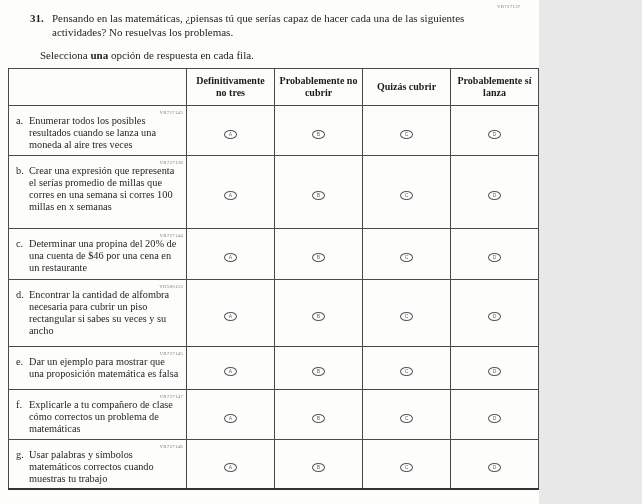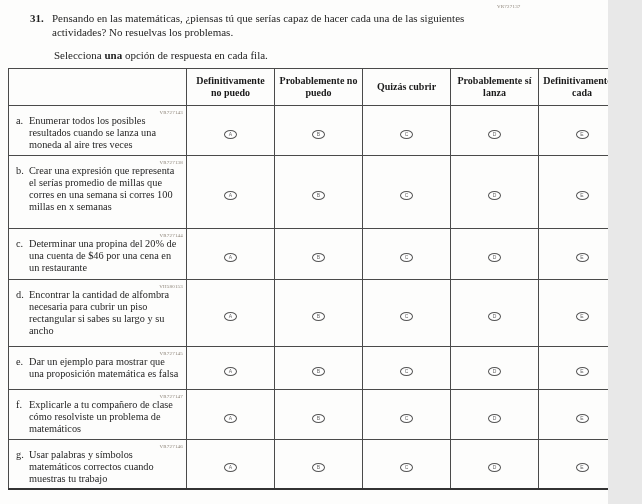--- a/index.html
+++ b/index.html
@@ -1,18 +1,18 @@
 <!DOCTYPE html>
 <html><head>
 <meta charset="utf-8">
 <style>
   html,body{margin:0;padding:0;background:#e8e8e8;}
   .page{
     position:relative;
-    width:608px;height:504px;
+    width:539px;height:504px;
     background:#fdfdfc;
     font-family:"Liberation Serif","DejaVu Serif",serif;
     color:#1e1e1e;
     overflow:hidden;
   }
   .scan-edge-right{
     position:absolute;left:635px;top:0;width:2px;height:504px;
     background:#3c3c3c;
   }
   .form-code{
@@ -21,21 +21,21 @@
     font-family:"Liberation Serif","DejaVu Serif",serif;
   }
   .form-code.top{left:497px;top:4px;}
   .question{
     position:absolute;left:30px;top:11px;width:470px;
     font-size:11px;line-height:14px;
   }
   .qrow{display:flex;}
   .qnum{font-weight:bold;width:22px;flex:0 0 22px;}
   .qtext{flex:1;}
-  .instruction{margin:9px 0 0 24px;}
+  .instruction{margin:9px 0 0 10px;}
   .b{font-weight:bold;}
 
   table.survey{
     position:absolute;left:8px;top:68px;
     border-collapse:collapse;table-layout:fixed;
     width:617px;
   }
   table.survey, table.survey td, table.survey th{
     border:1px solid #4a4a4a;
   }
@@ -91,22 +91,22 @@
       <col style="width:178px">
         <col style="width:88px">
         <col style="width:88px">
       <col style="width:88px">
         <col style="width:88px">
         <col style="width:87px">
     </colgroup>
     <thead>
       <tr>
         <th></th>
-        <th>Definitivamente no puedo</th>
-        <th>Probablemente no puedo</th>
+        <th>Definitivamente no tres</th>
+        <th>Probablemente no cubrir</th>
         <th>Quizás cubrir</th>
         <th>Probablemente sí lanza</th>
         <th>Definitivamente sí cada</th>
       </tr>
     </thead>
     <tbody>
       <tr style="height:50px">
         <td class="label-cell">
           <span class="row-code">VR727143</span>
           <div class="item">
@@ -146,21 +146,21 @@
         <td class="opt-cell"><span class="oval">B</span></td>
         <td class="opt-cell"><span class="oval">C</span></td>
         <td class="opt-cell"><span class="oval">D</span></td>
         <td class="opt-cell"><span class="oval">E</span></td>
       </tr>
       <tr style="height:67px">
         <td class="label-cell">
           <span class="row-code">VH580153</span>
           <div class="item">
               <span class="letter">d.</span>
-              <span class="text">Encontrar la cantidad de alfombra necesaria para cubrir un piso rectangular si sabes su largo y su ancho</span>
+              <span class="text">Encontrar la cantidad de alfombra necesaria para cubrir un piso rectangular si sabes su veces y su ancho</span>
             </div>
         </td>
         <td class="opt-cell"><span class="oval">A</span></td>
         <td class="opt-cell"><span class="oval">B</span></td>
         <td class="opt-cell"><span class="oval">C</span></td>
         <td class="opt-cell"><span class="oval">D</span></td>
         <td class="opt-cell"><span class="oval">E</span></td>
       </tr>
       <tr style="height:43px">
         <td class="label-cell">
@@ -174,21 +174,21 @@
         <td class="opt-cell"><span class="oval">B</span></td>
         <td class="opt-cell"><span class="oval">C</span></td>
         <td class="opt-cell"><span class="oval">D</span></td>
         <td class="opt-cell"><span class="oval">E</span></td>
       </tr>
       <tr style="height:50px">
         <td class="label-cell">
           <span class="row-code">VR727147</span>
           <div class="item">
               <span class="letter">f.</span>
-              <span class="text">Explicarle a tu compañero de clase cómo resolviste un problema de matemáticos</span>
+              <span class="text">Explicarle a tu compañero de clase cómo correctos un problema de matemáticas</span>
             </div>
         </td>
         <td class="opt-cell"><span class="oval">A</span></td>
         <td class="opt-cell"><span class="oval">B</span></td>
         <td class="opt-cell"><span class="oval">C</span></td>
         <td class="opt-cell"><span class="oval">D</span></td>
         <td class="opt-cell"><span class="oval">E</span></td>
       </tr>
       <tr style="height:48px">
         <td class="label-cell">

